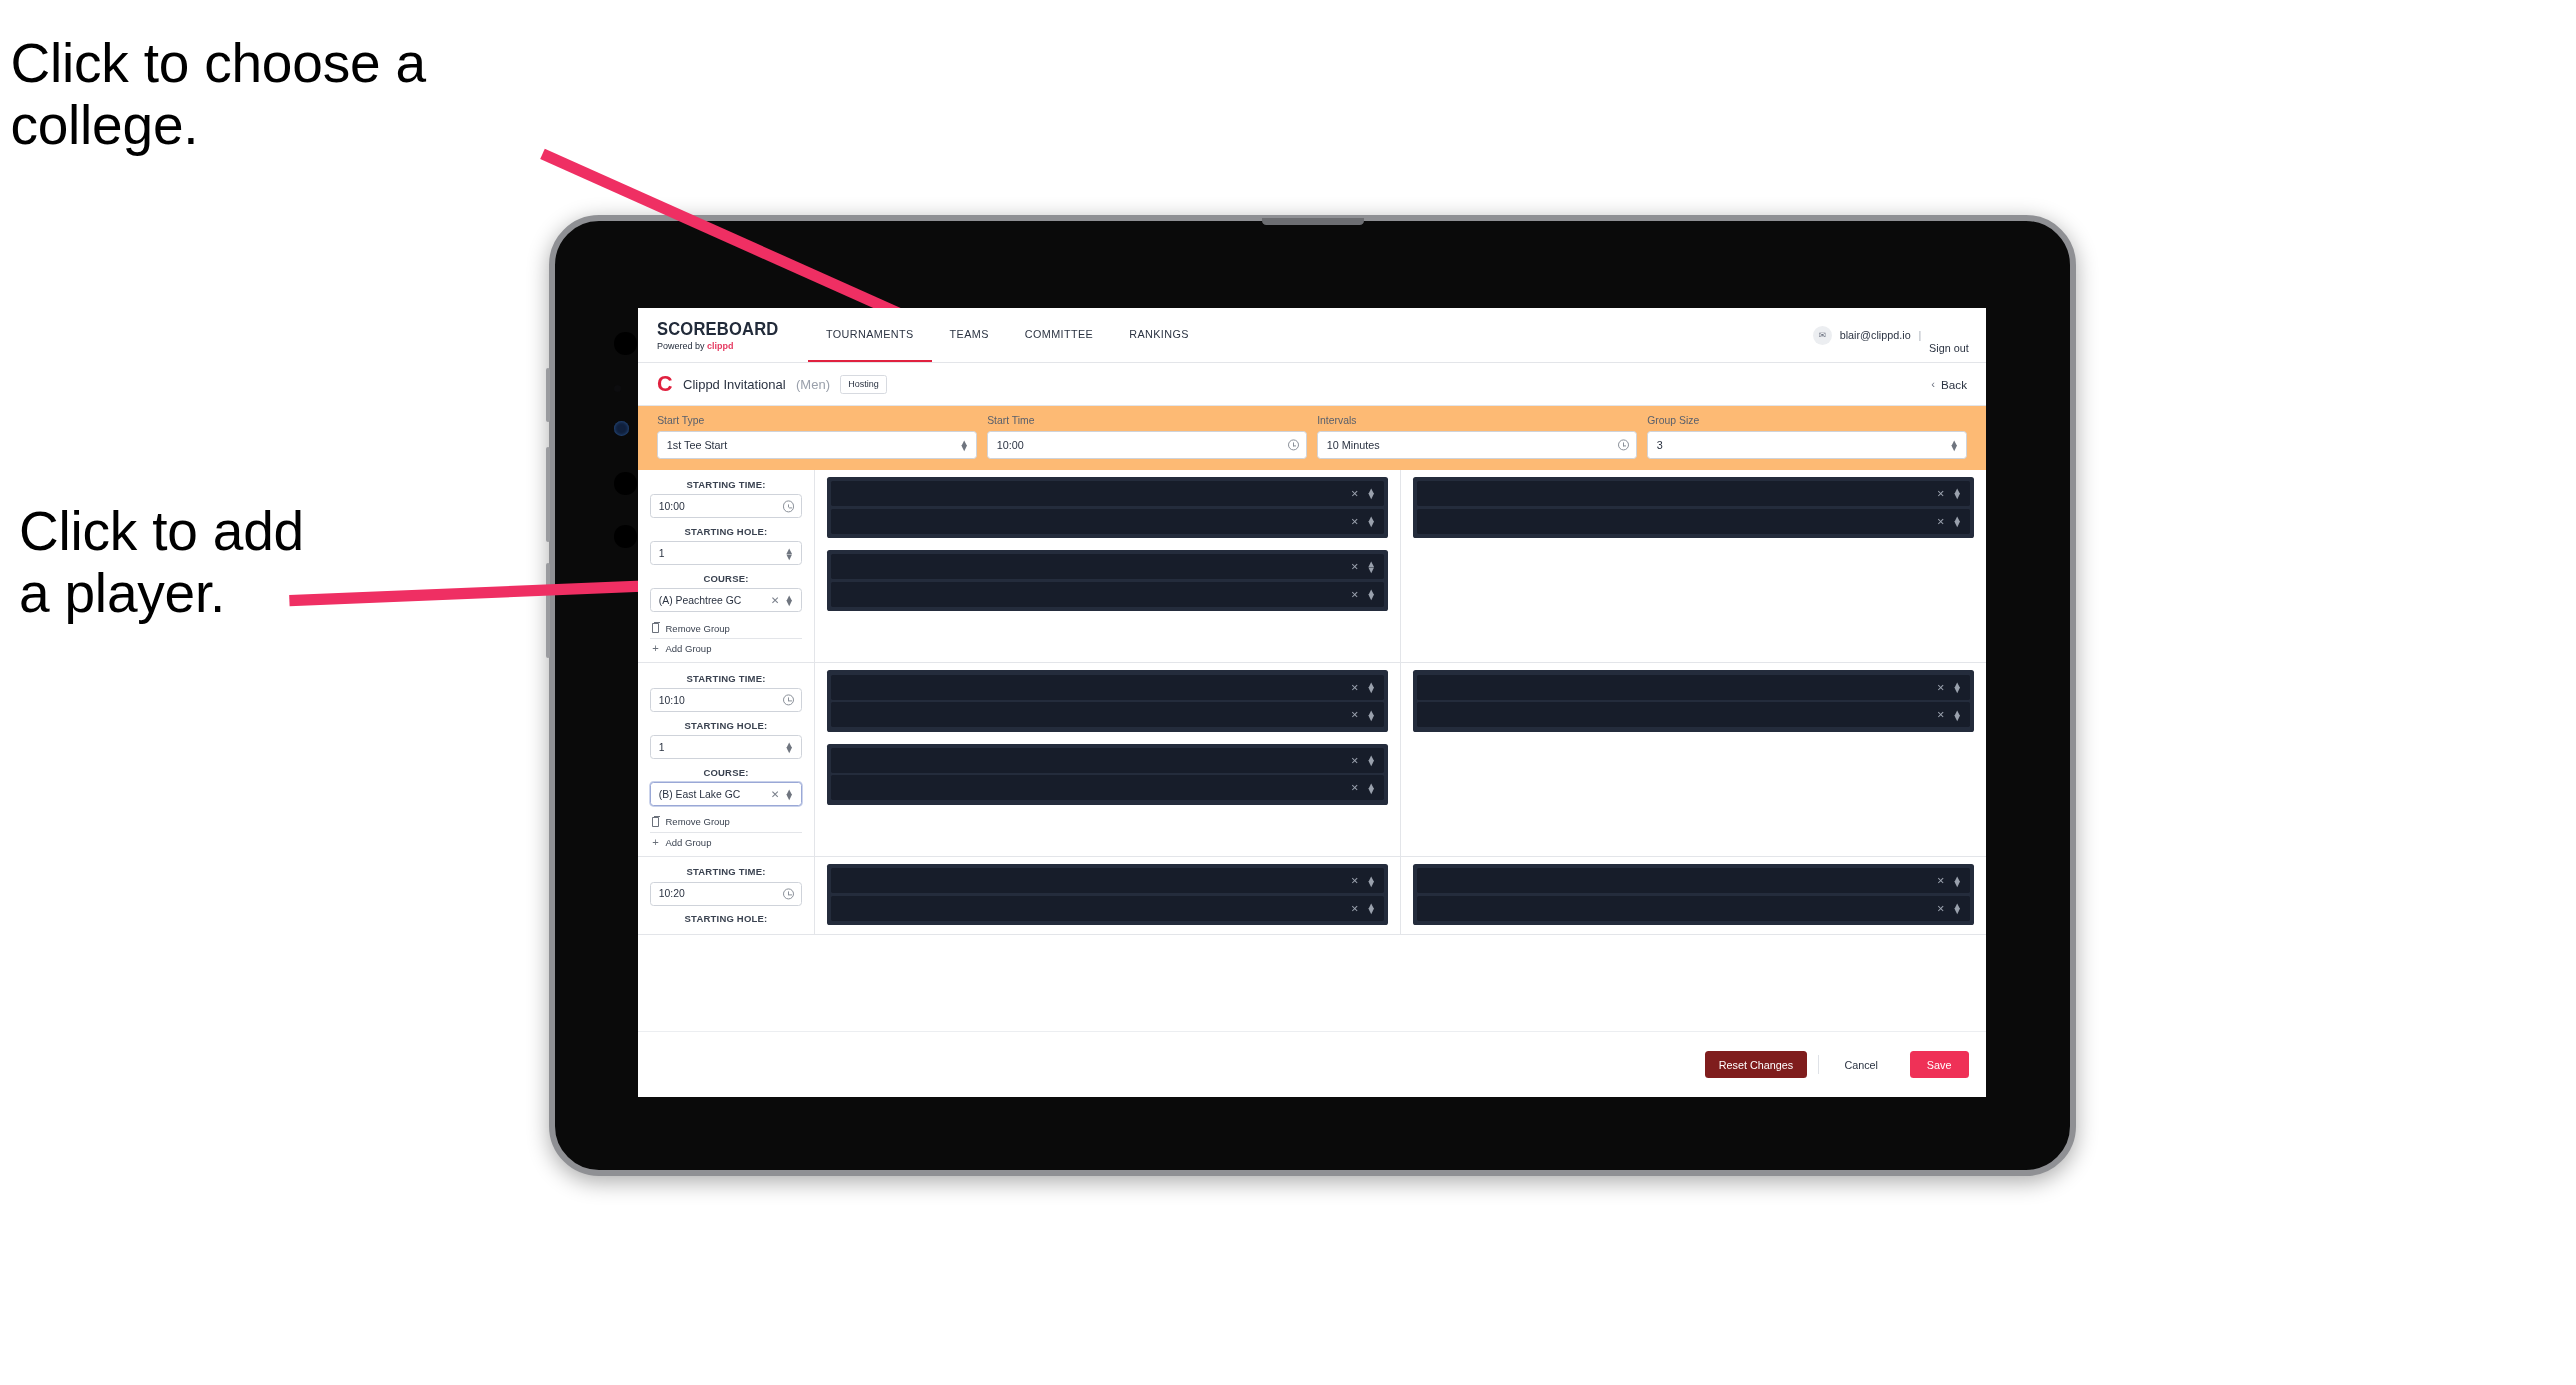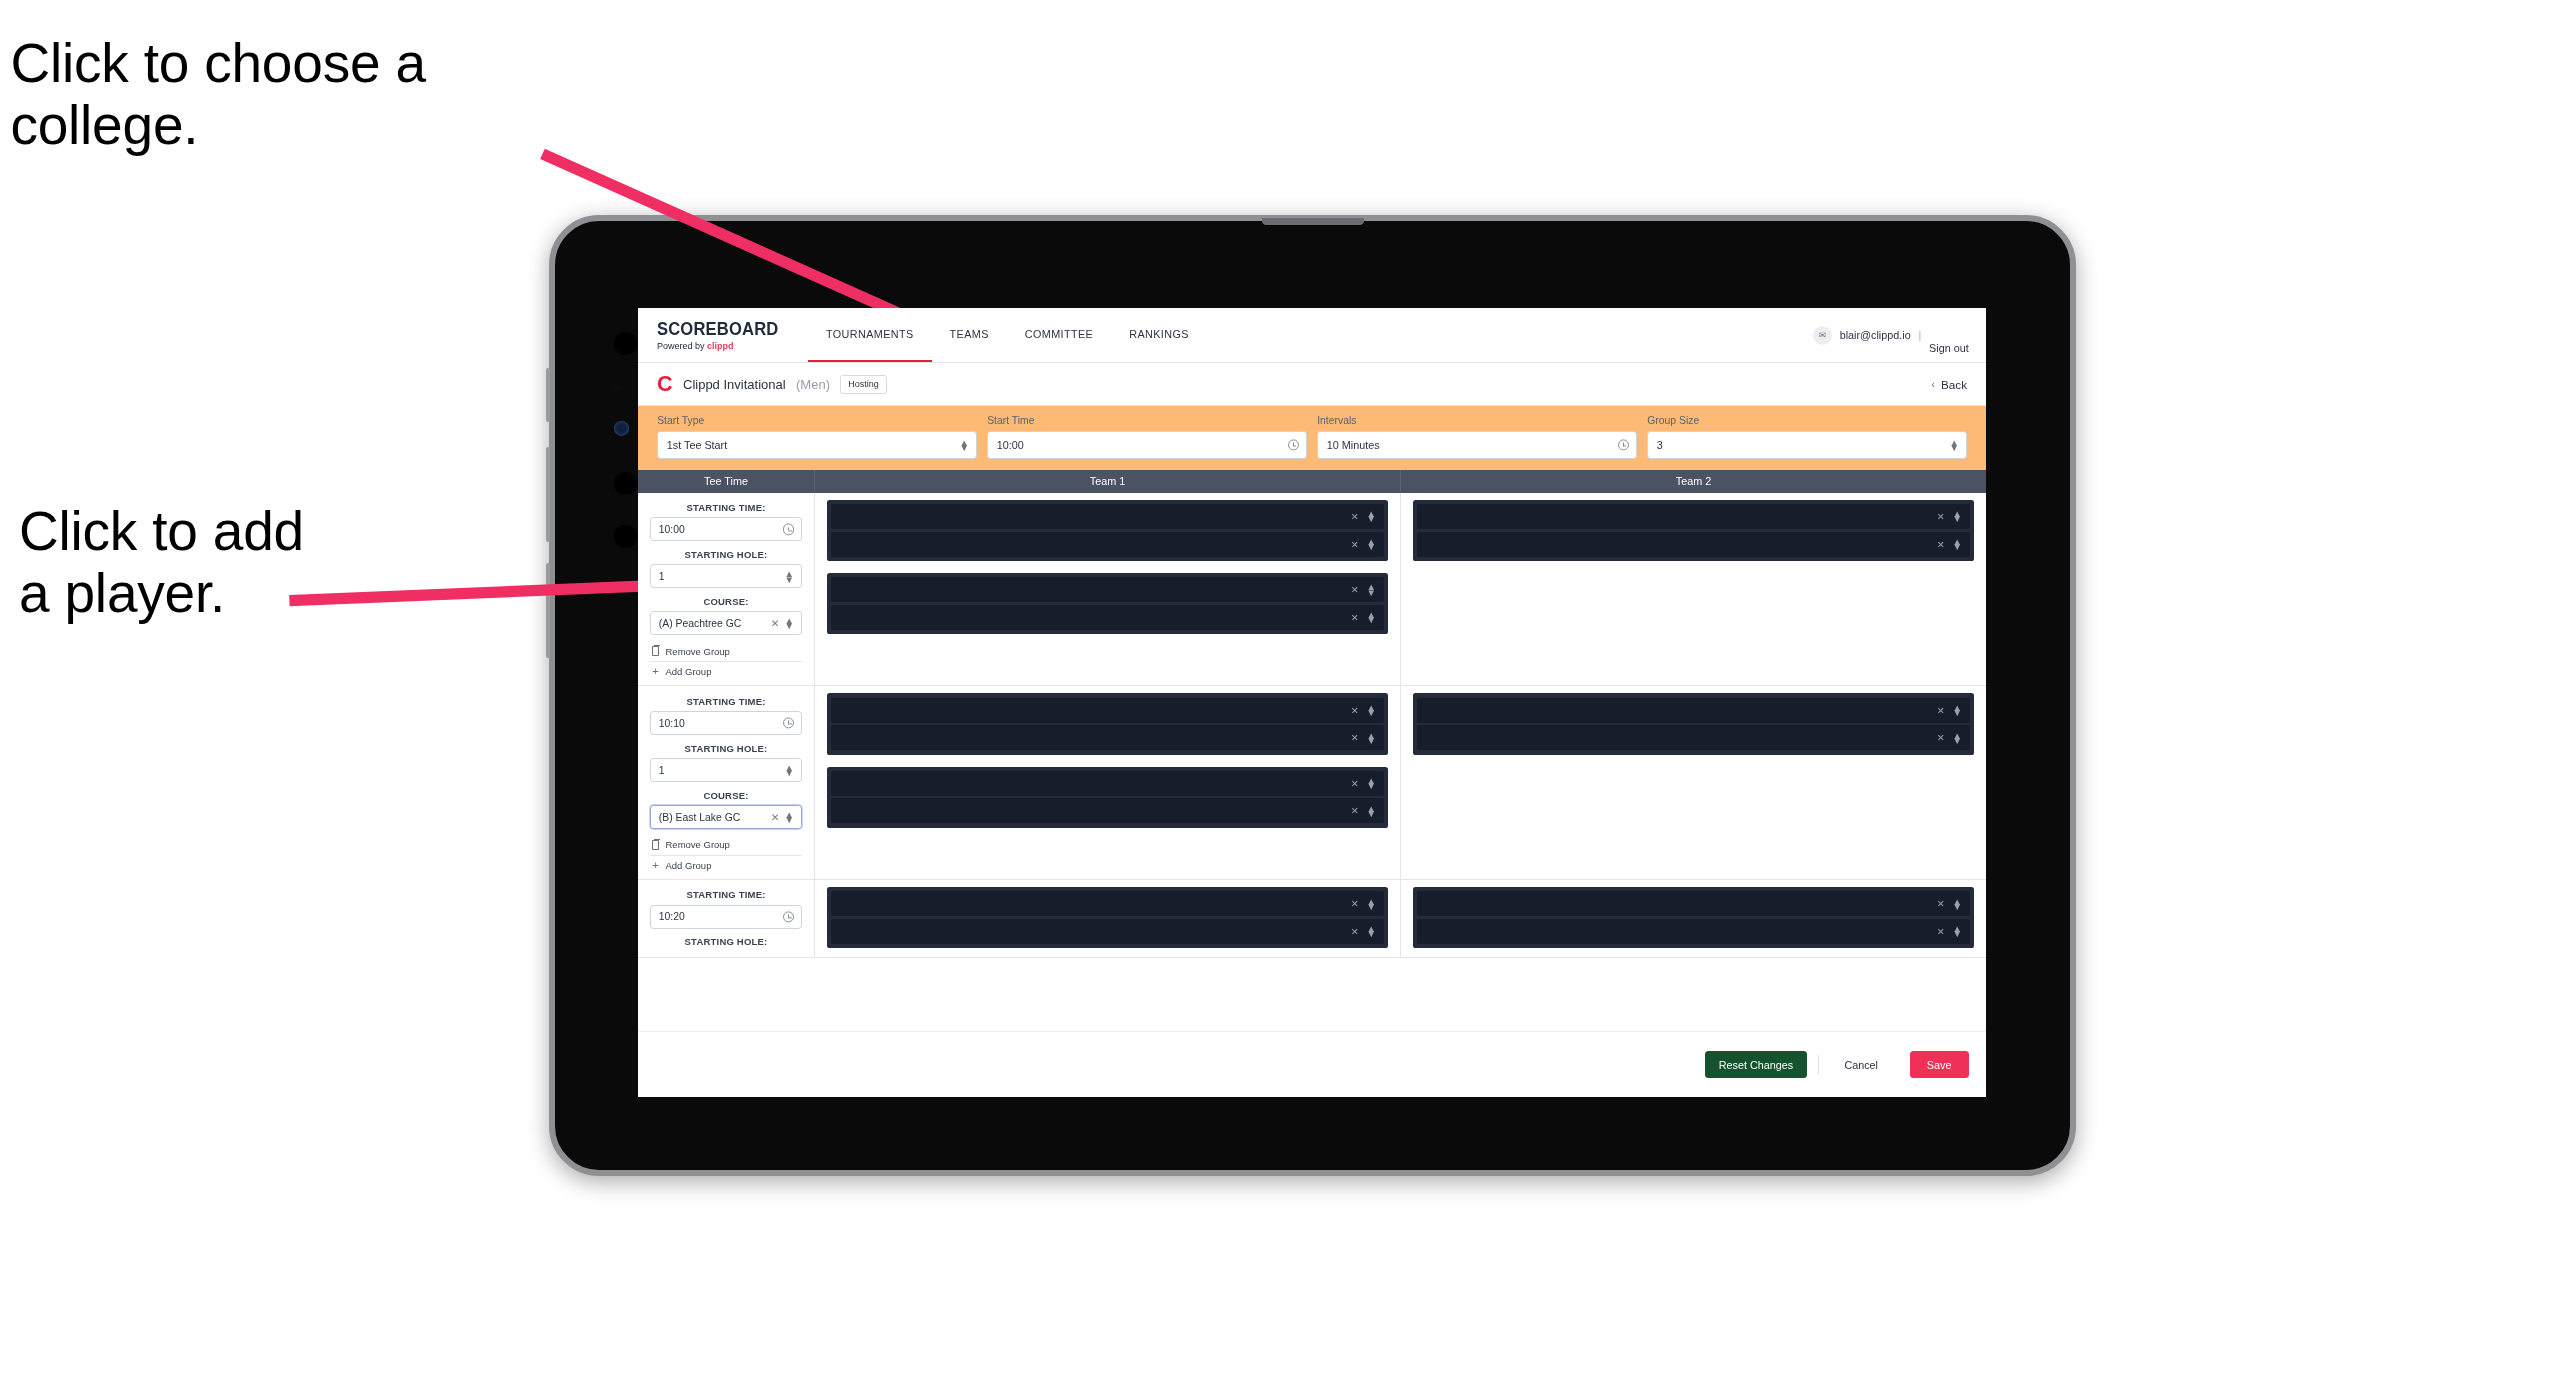--- a/index.html
+++ b/index.html
@@ -247,21 +247,21 @@
     height: 66px; flex:0 0 66px;
     display:flex; align-items:center; justify-content:flex-end;
     gap: 0; padding-right: 17.3px;
     background:#fff; border-top:0.9px solid #eceef1;
   }
   .btn {
     font-size: 10.8px; border-radius:3.5px; cursor:pointer;
     display:flex; align-items:center; justify-content:center;
     border:none; font-family:"Liberation Sans", sans-serif;
   }
-  .btn-reset { background:#14532d; color:#fff; height:27px; padding:0 14px;margin-left:6px; }
+  .btn-reset { background:#7f1d1d; color:#fff; height:27px; padding:0 14px;margin-left:6px; }
   .btn-cancel{ background:transparent; color:#2b3342; height:27px; padding:0 15.5px; margin-left:10.4px;}
   .btn-save  { background:#ef3157; color:#fff; height:27px; padding:0 17.3px; margin-left:16px;}
   .btn-divider { width:0.9px; height:19px; background:#dfe2e7; margin-left:10.4px; }
 </style>
 </head>
 <body>
 
 <div class="stage">
 
   <div class="annot" id="annot-college">Click to choose a
@@ -356,25 +356,20 @@
             <span class="ico-spin">
                 <span>▲</span>
                 <span>▼</span>
               </span>
           </span>
         </div>
       </div>
 
     </div>
 
-    <div class="table-head">
-      <div class="th tee">Tee Time</div>
-      <div class="th team1">Team 1</div>
-      <div class="th team2">Team 2</div>
-    </div>
 
     <div class="table-body" id="table-body">
         <div class="tee-row">
           <div class="col-tee">
             <div class="tee-lbl">STARTING TIME:</div>
             <div class="tee-input">
               <span>10:00</span>
               <span class="ctrl-right">
                 <span class="ico-clock"></span>
               </span>

